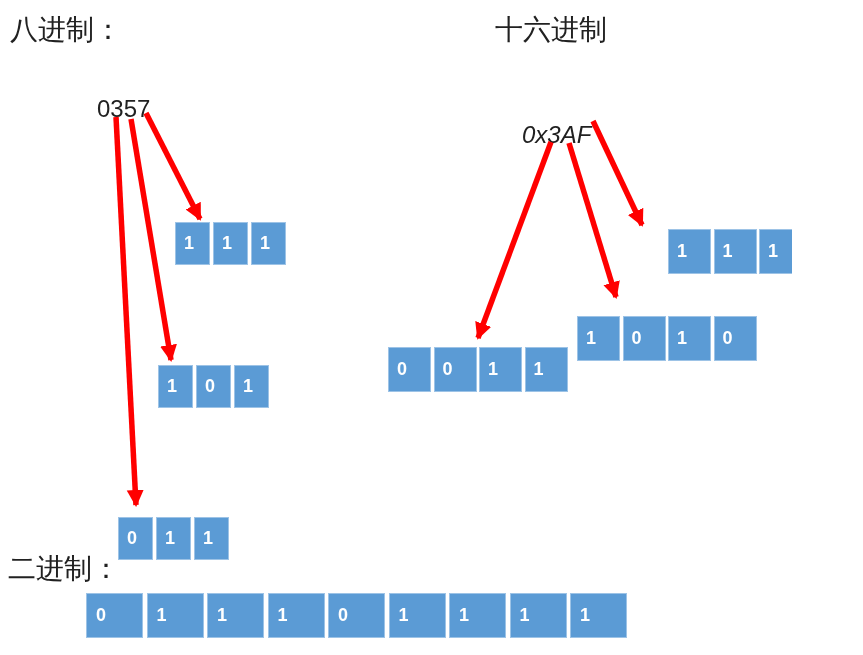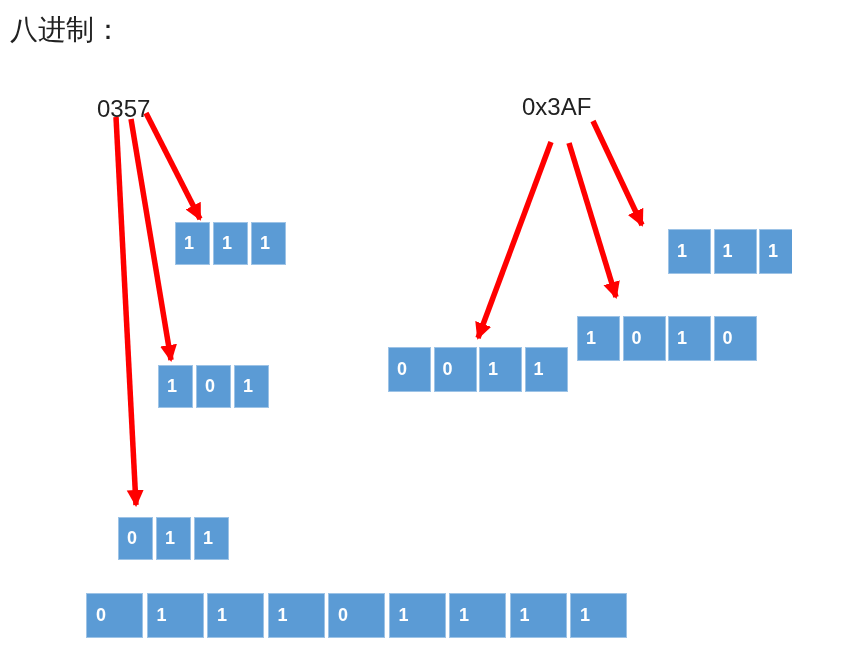--- a/index.html
+++ b/index.html
@@ -21,21 +21,21 @@
     white-space: nowrap;
     line-height: 1.15;
   }
   .cjk { font-size: 28px; }
   .num { font-size: 24px; }
 
   .octal-title  { left: 10px;  top: 14px; }
   .hex-title    { left: 495px; top: 14px; }
   .binary-title { left: 8px;   top: 553px; }
   .octal-value  { left: 97px;  top: 95px; }
-  .hex-value    { left: 522px; top: 93px; }
+  .hex-value    { left: 522px; top: 121px; font-style: italic; }
 
   .group {
     position: absolute;
     display: flex;
   }
   .cell {
     box-sizing: border-box;
     background: var(--cell-fill, #5B9BD5);
     border: 1.5px solid var(--cell-border, #9DC3E6);
     color: var(--cell-text, #ffffff);
@@ -73,21 +73,23 @@
   }
   #arrowhead-path { fill: var(--arrow, #FF0000); }
 </style>
 </head>
 <body>
 
 <div class="slide">
 
   <div class="label cjk octal-title">八进制：</div>
 
+  <div class="label cjk hex-title">十六进制</div>
 
+  <div class="label cjk binary-title">二进制：</div>
 
   <div class="label num octal-value">0357</div>
 
   <div class="label num hex-value">0x3AF</div>
 
   <svg class="arrows" width="863" height="655" viewBox="0 0 863 655">
     <defs>
       <marker id="arrowhead" markerUnits="userSpaceOnUse" markerWidth="22" markerHeight="20" refX="15" refY="8.5" orient="auto">
         <path id="arrowhead-path" d="M0,0 L17,8.5 L0,17 Z"></path>
       </marker>

